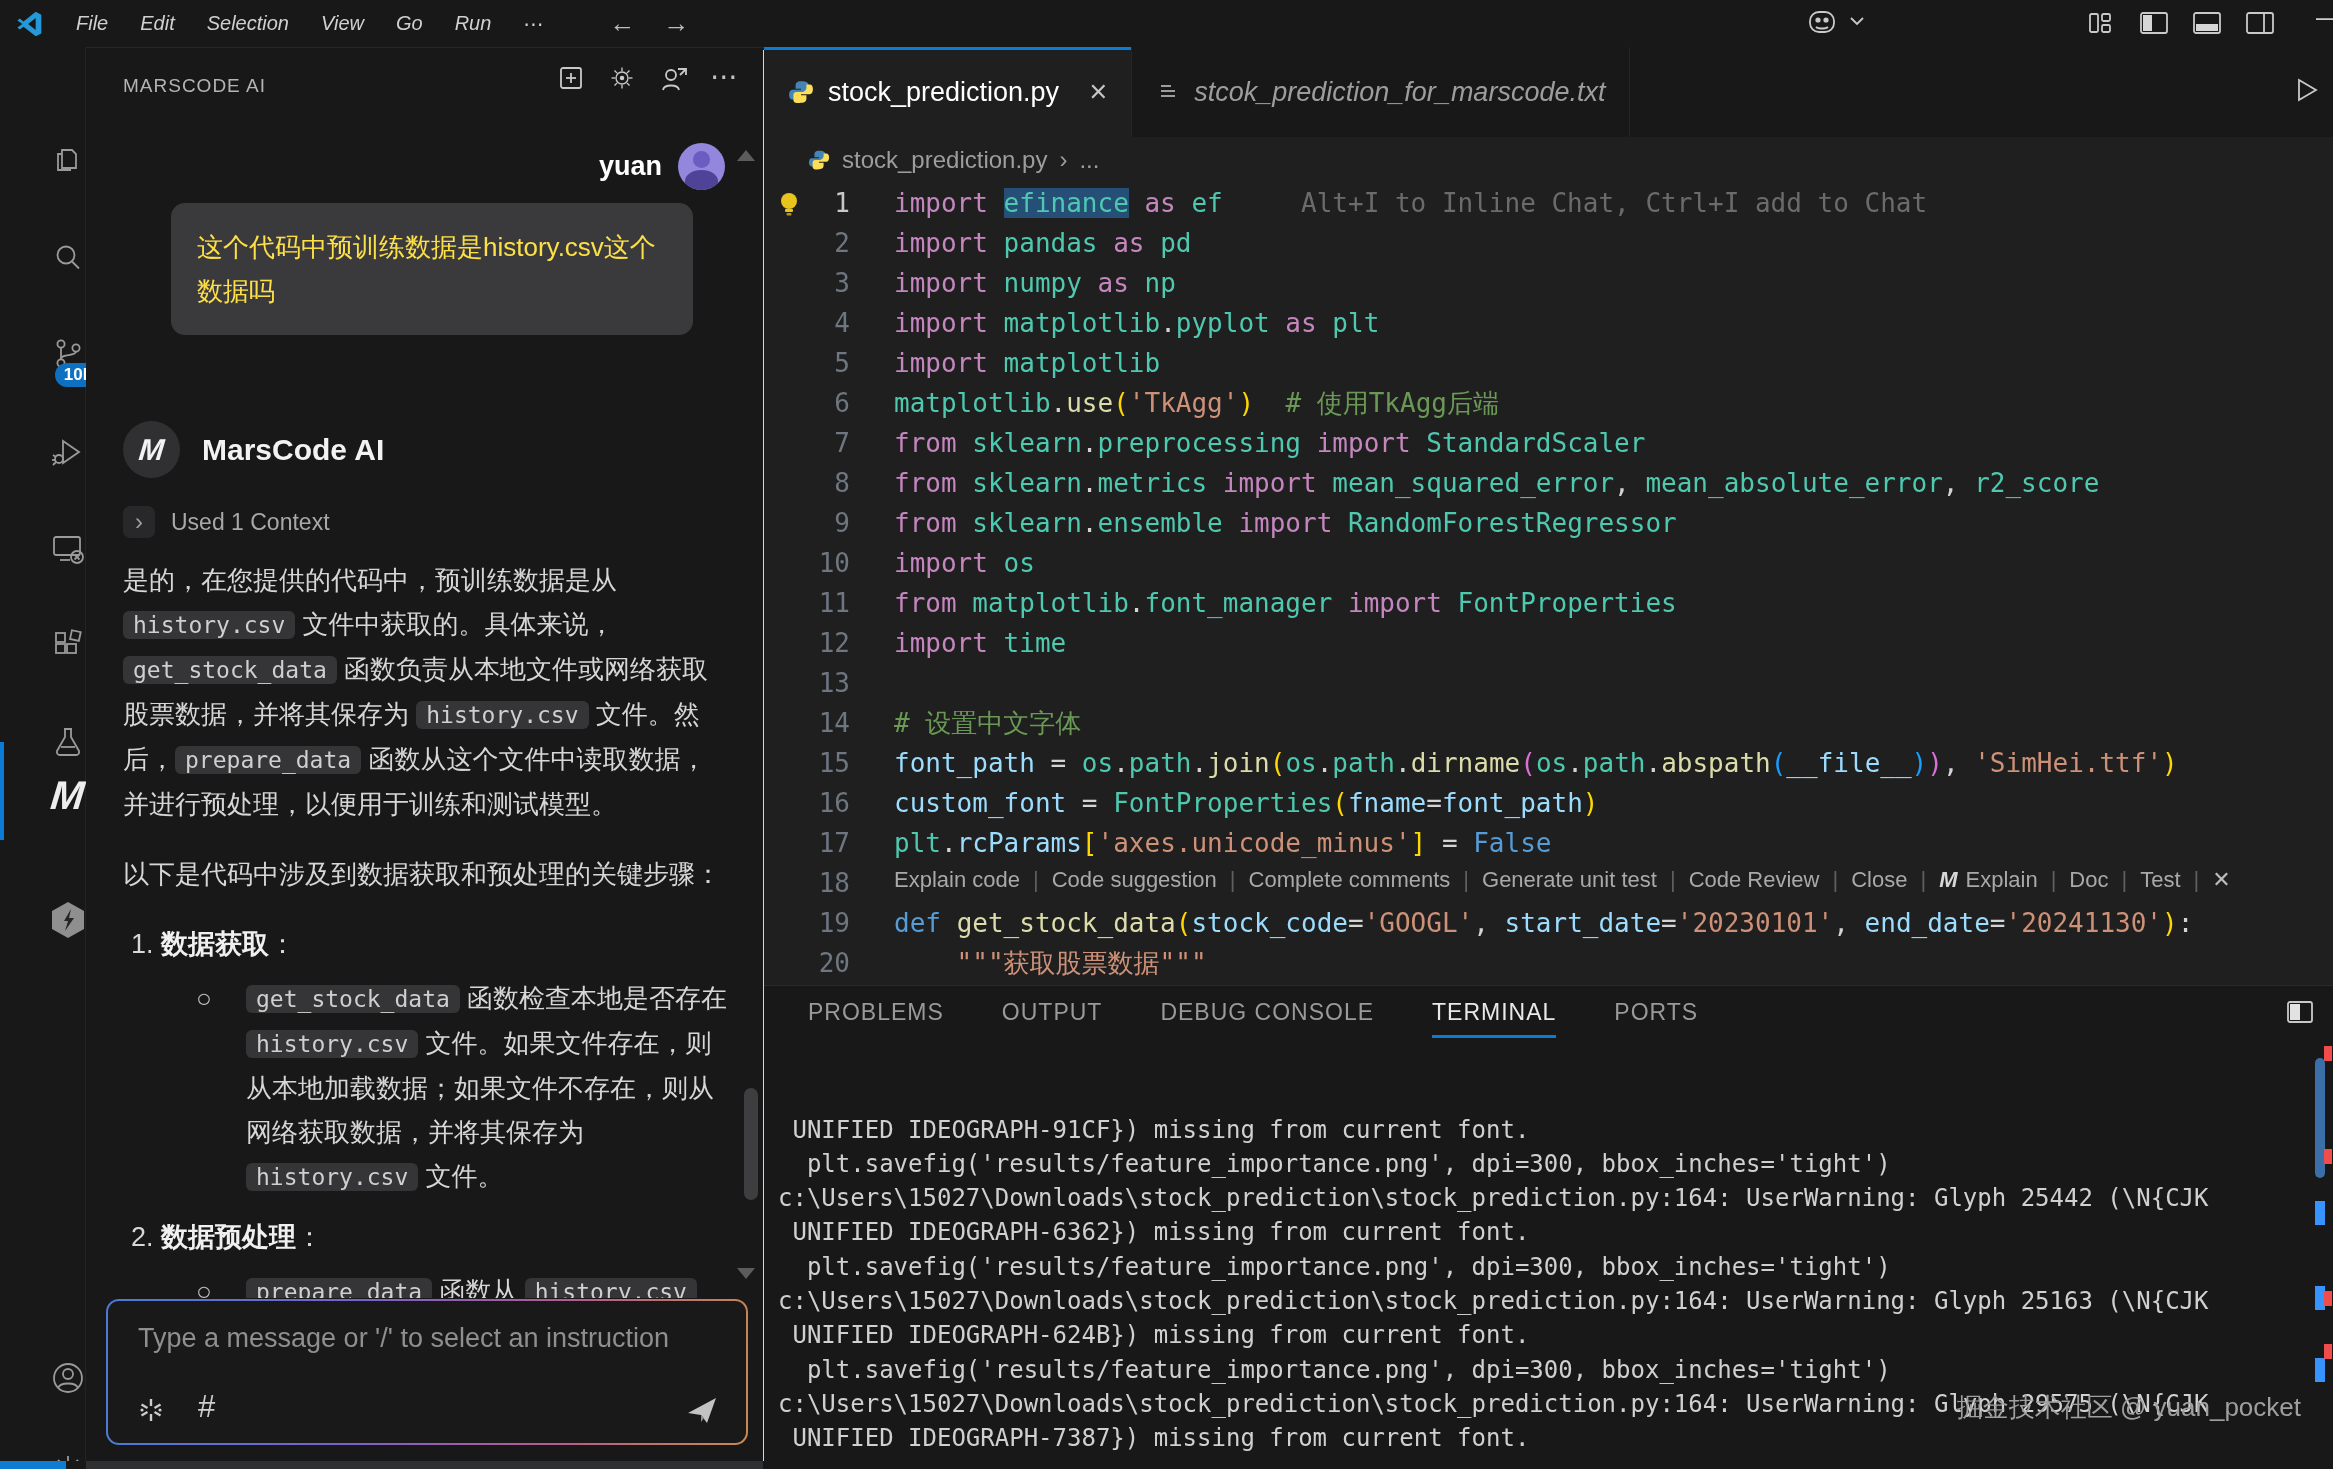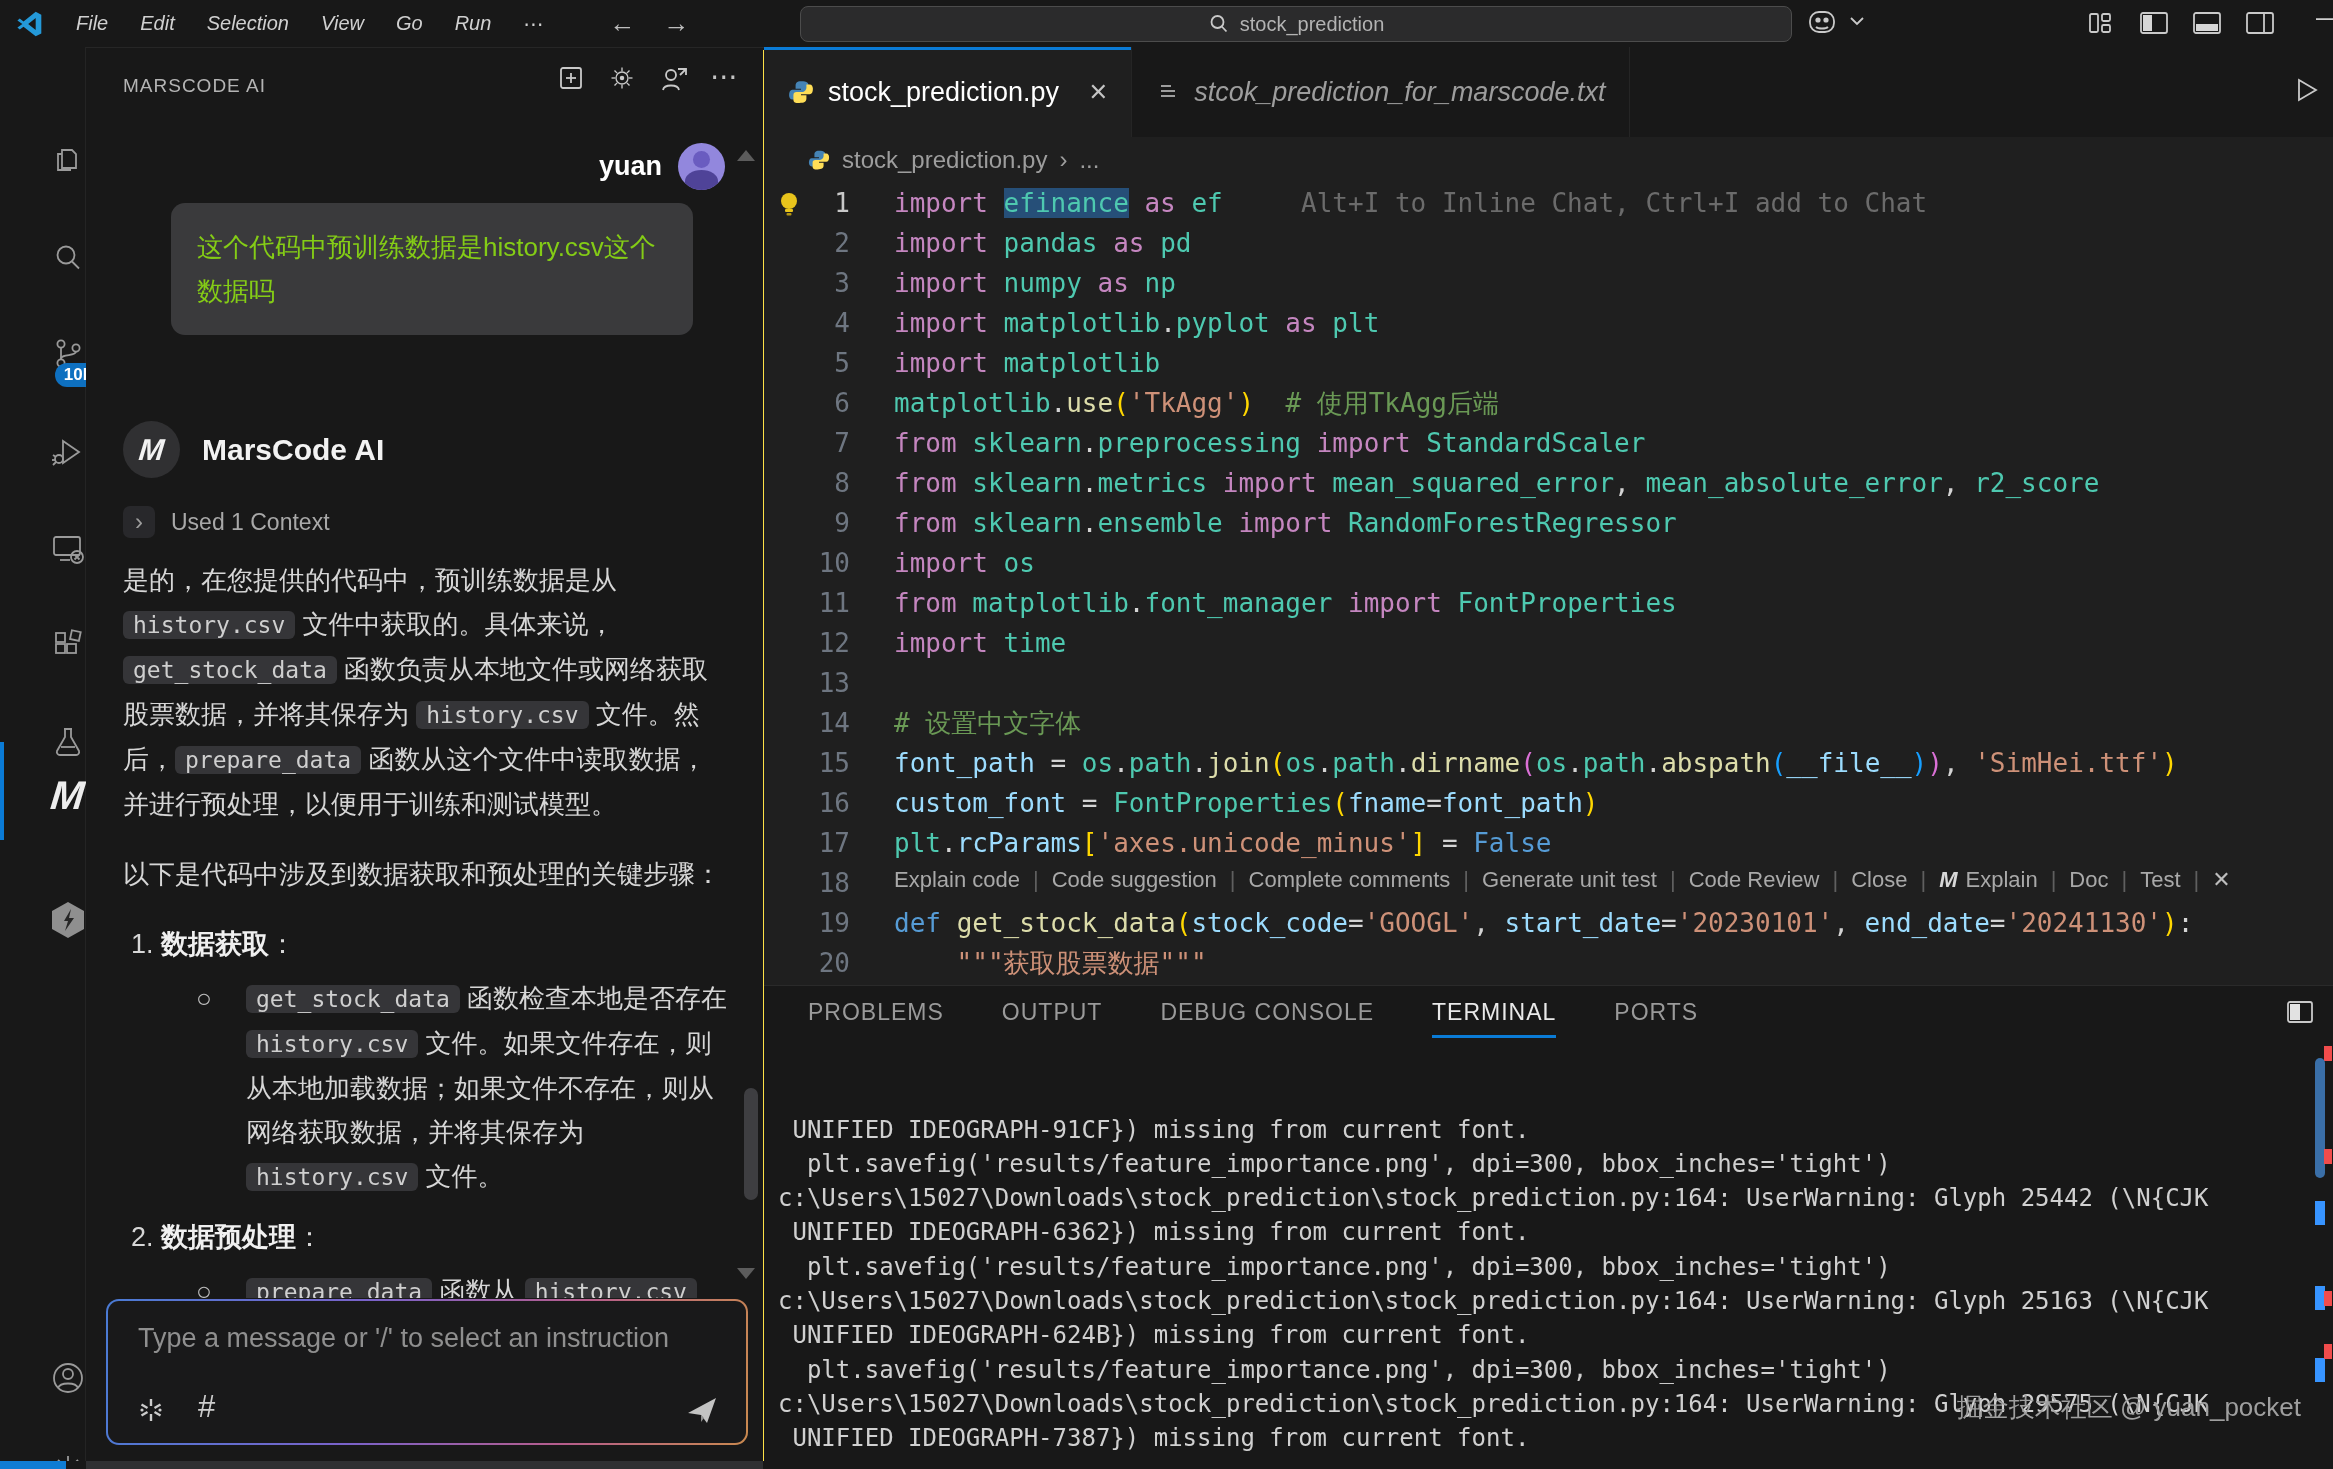--- a/index.html
+++ b/index.html
@@ -29,21 +29,21 @@
            border-right:6px solid #fde047;overflow:hidden;}
   .sb-title{position:absolute;left:37px;top:25px;font-size:19px;letter-spacing:1px;color:#b4b4b4;}
   .sb-ico{position:absolute;top:13px;}
   .sb-dots{position:absolute;top:10px;font-size:28px;color:#c3c3c3;letter-spacing:2px;}
   .user-row{position:absolute;top:93px;right:38px;display:flex;align-items:center;gap:16px;}
   .user-name{font-size:27px;font-weight:700;color:#fff;}
   .avatar{width:47px;height:47px;border-radius:50%;background:#9287dd;position:relative;overflow:hidden;}
   .avatar .head{position:absolute;left:15px;top:8px;width:17px;height:17px;border-radius:50%;background:#6a5cc0;}
   .avatar .body{position:absolute;left:7px;top:27px;width:33px;height:22px;border-radius:50% 50% 0 0;background:#4f4398;}
   .bubble{position:absolute;top:153px;right:70px;width:470px;background:#3a3a3c;border-radius:14px;
-          padding:22px 26px;font-size:26px;line-height:44px;color:#84cc16;}
+          padding:22px 26px;font-size:26px;line-height:44px;color:#fde047;}
   .ai-row{position:absolute;left:37px;top:371px;display:flex;align-items:center;gap:22px;}
   .ai-logo{width:57px;height:57px;border-radius:50%;background:#303032;display:flex;align-items:center;justify-content:center;}
   .ai-logo span{font-size:30px;font-weight:900;font-style:italic;color:#f2f2f2;transform:skewX(-6deg);}
   .ai-name{font-size:30px;font-weight:700;color:#f2f2f2;}
   .ctx-row{position:absolute;left:37px;top:456px;display:flex;align-items:center;gap:16px;}
   .ctx-chevron{width:32px;height:32px;border-radius:7px;background:#28282b;color:#9d9d9d;font-size:24px;
                display:flex;align-items:center;justify-content:center;}
   .ctx-label{font-size:23px;color:#a8a8a8;}
   .blocks{position:absolute;left:37px;top:508px;width:606px;height:740px;overflow:hidden;
           font-size:26px;line-height:44px;color:#d6d6d6;}
@@ -126,27 +126,20 @@
     </span>
     <span class="menu">File</span>
     <span class="menu">Edit</span>
     <span class="menu">Selection</span>
     <span class="menu">View</span>
     <span class="menu">Go</span>
     <span class="menu">Run</span>
     <span class="menu">⋯</span>
     <span class="navarrow" style="margin-left:36px">←</span>
     <span class="navarrow">→</span>
-    <div class="searchbox">
-      <svg width="22" height="22" viewBox="0 0 22 22">
-          <circle class="icostroke2" cx="9.5" cy="9" r="6"></circle>
-          <line class="icostroke2" x1="13.8" y1="13.5" x2="18.5" y2="18.5"></line>
-        </svg>
-      <span>stock_prediction</span>
-    </div>
     <span class="t-ico" style="left:1804px">
       <svg width="36" height="30" viewBox="0 0 36 30">
           <rect class="icostroke2" x="6" y="4" width="24" height="20" rx="9"></rect>
           <circle cx="14" cy="12" r="2.6" fill="#c9c9c9"></circle>
           <circle cx="22" cy="12" r="2.6" fill="#c9c9c9"></circle>
           <path class="icostroke2" d="M12 19c2 2 10 2 12 0"></path>
         </svg>
     </span>
     <span class="t-ico" style="left:1848px;top:14px">
       <svg width="18" height="14" viewBox="0 0 18 14">

